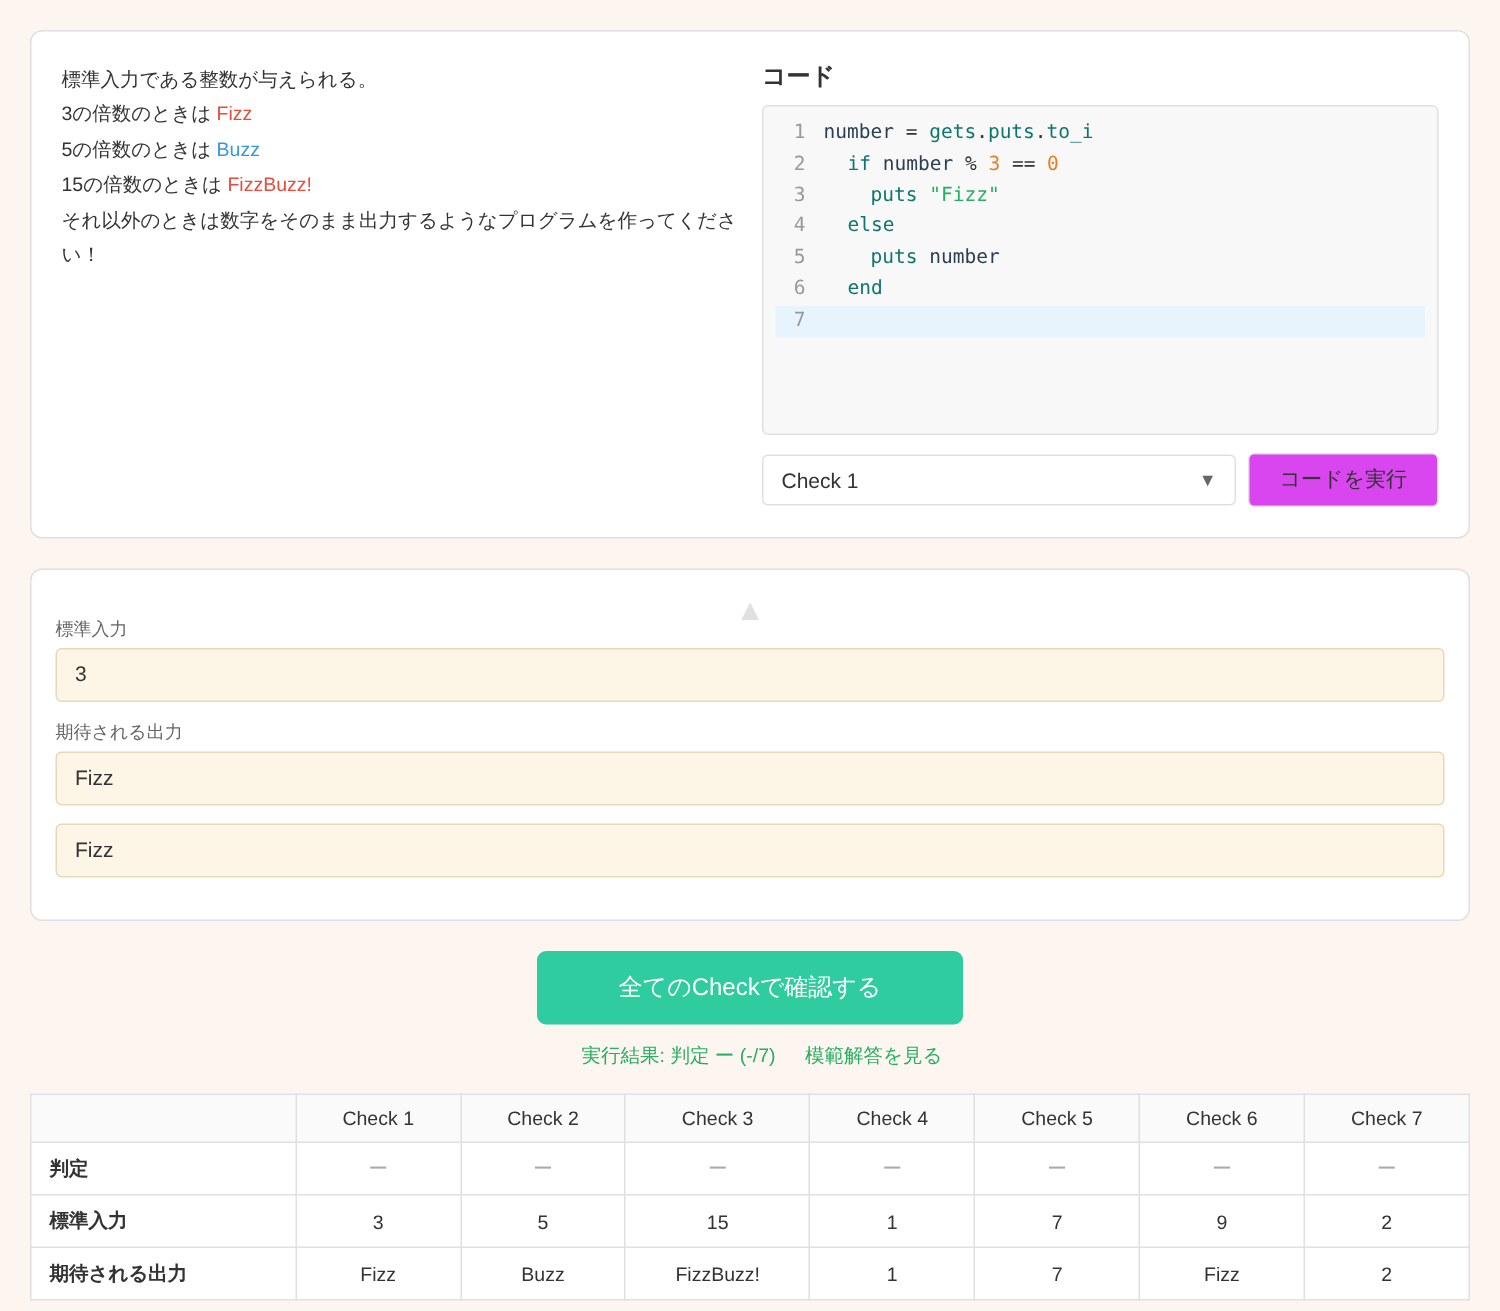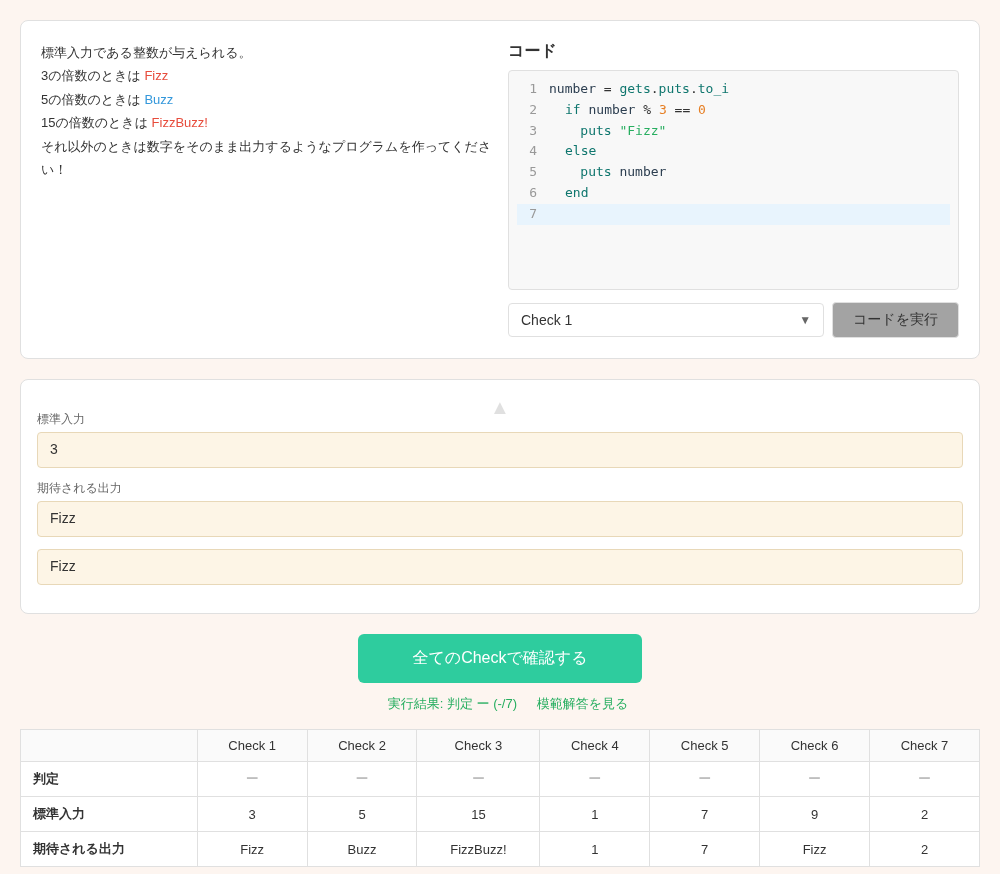--- a/index.html
+++ b/index.html
@@ -90,21 +90,21 @@
       border: 1px solid #e0e0e0;
       border-radius: 4px;
       padding: 8px 12px;
       background: white;
       cursor: pointer;
       justify-content: space-between;
     }
     .check-select-label { font-size: 14px; }
     .chevron { font-size: 12px; color: #666; }
     .run-button {
-      background: #a3a3a3;
+      background: #d946ef;
       border: 1px solid #e0e0e0;
       border-radius: 4px;
       padding: 8px 20px;
       cursor: pointer;
       font-size: 14px;
       color: #333;
     }
     .check-details {
       background: white;
       border: 1px solid #e0e0e0;

